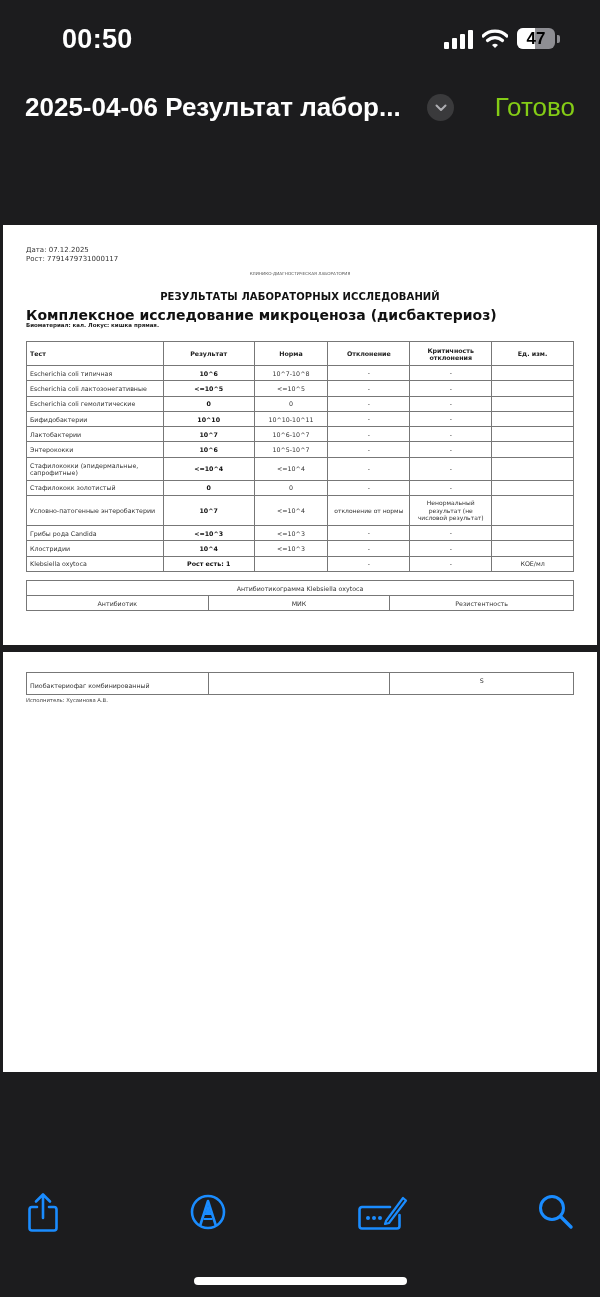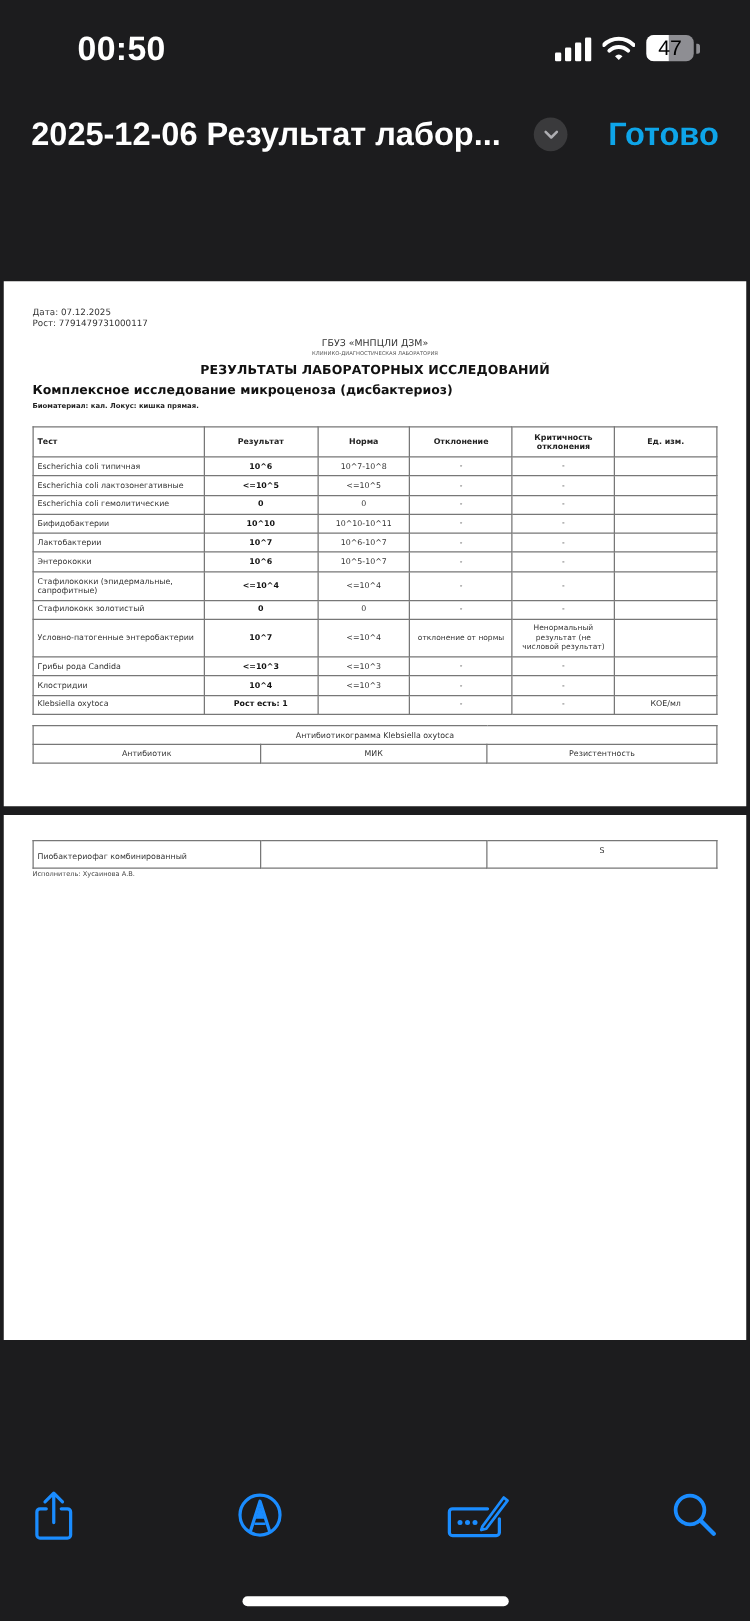--- a/index.html
+++ b/index.html
@@ -7,40 +7,40 @@
   body { position: relative; font-family: "Liberation Sans", sans-serif; color: #fff; }
 
   
   .status-bar { position: absolute; top: 0; left: 0; width: 600px; height: 80px; }
   .status-time { position: absolute; left: 62px; top: 24px; font-size: 27px; font-weight: bold; letter-spacing: 0.3px; }
   .status-icons { position: absolute; right: 40px; top: 28px; display: flex; align-items: center; gap: 9px; }
   .signal { display: flex; align-items: flex-end; gap: 3px; height: 20px; }
   .signal span { width: 5px; background: #fff; border-radius: 1px; display: block; }
   .battery { position: relative; width: 38px; height: 21px; border-radius: 6px; background: #8e8e93; overflow: hidden; display: flex; align-items: center; justify-content: center; }
   .battery .fill { position: absolute; left: 0; top: 0; bottom: 0; width: 47%; background: #fff; }
-  .battery .num { position: relative; font-size: 17px; font-weight: normal; color: #000; }
+  .battery .num { position: relative; font-size: 17px; font-weight: bold; color: #000; }
   .battery-tip { width: 3px; height: 8px; background: #8e8e93; border-radius: 0 2px 2px 0; margin-left: -7px; }
 
   
   .nav-bar { position: absolute; top: 82px; left: 0; width: 600px; height: 50px; }
   .nav-title { position: absolute; left: 25px; top: 10px; font-size: 26px; font-weight: bold; white-space: nowrap; }
   .nav-chevron { position: absolute; left: 427px; top: 12px; width: 27px; height: 27px; border-radius: 50%; background: #3a3a3c; display: flex; align-items: center; justify-content: center; }
-  .nav-done { position: absolute; right: 25px; top: 10px; font-size: 26px; color: #0ea5e9; font-weight: bold; }
+  .nav-done { position: absolute; right: 25px; top: 10px; font-size: 26px; color: #84cc16; font-weight: normal; }
 
   
   .page { position: absolute; left: 3px; width: 594px; background: #fff; color: #222; }
   .page1 { top: 225px; height: 420px; }
   .page2 { top: 652px; height: 420px; }
 
   .doc-meta { position: absolute; left: 23px; top: 21px; font-size: 7px; line-height: 8.5px; color: #333; font-family: "DejaVu Sans", sans-serif; }
   .org { position: absolute; left: 0; right: 0; top: 45px; text-align: center; font-family: "DejaVu Sans", sans-serif; }
   .org-name { font-size: 7.5px; color: #333; }
   .org-sub { font-size: 4.2px; color: #555; margin-top: 1px; }
   .doc-title { position: absolute; left: 0; right: 0; top: 66px; text-align: center; font-size: 10px; font-weight: bold; font-family: "DejaVu Sans", sans-serif; color: #111; letter-spacing: 0.1px; }
-  .doc-subtitle { position: absolute; left: 23px; top: 82px; font-size: 10px; font-weight: bold; font-family: "DejaVu Sans", sans-serif; color: #111; }
+  .doc-subtitle { position: absolute; left: 23px; top: 82px; font-size: 14px; font-weight: bold; font-family: "DejaVu Sans", sans-serif; color: #111; }
   .biomat { position: absolute; left: 23px; top: 97px; font-size: 5.5px; font-weight: bold; font-family: "DejaVu Sans", sans-serif; color: #222; }
 
   table { border-collapse: collapse; font-family: "DejaVu Sans", sans-serif; }
   .results { position: absolute; left: 23px; top: 116px; width: 548px; font-size: 6.3px; color: #333; }
   .results th, .results td { border: 1px solid #777; padding: 1px 3px; vertical-align: middle; }
   .results th { height: 24px; font-weight: bold; font-size: 6.3px; text-align: center; color: #222; }
   .results th.col-test { text-align: left; }
   .results td { height: 15.3px; text-align: center; }
   .results td.test { text-align: left; }
   .results td.res { font-weight: bold; color: #111; }
@@ -80,36 +80,35 @@
     </svg>
     <div class="battery">
       <div class="fill"></div>
       <span class="num">47</span>
     </div>
     <div class="battery-tip"></div>
   </div>
 </div>
 
 <div class="nav-bar">
-  <div class="nav-title">2025-12-06 Результат лабор...</div>
+  <div class="nav-title">2025-04-06 Результат лабор...</div>
   <div class="nav-chevron">
     <svg width="12" height="8" viewBox="0 0 12 8">
       <path d="M1.5 1.5 L6 6 L10.5 1.5" stroke="#aeaeb2" stroke-width="2" fill="none" stroke-linecap="round" stroke-linejoin="round"></path>
     </svg>
   </div>
   <div class="nav-done">Готово</div>
 </div>
 
 <div class="page page1">
   <div class="doc-meta">
     <div>Дата: 07.12.2025</div>
     <div>Рост: 7791479731000117</div>
   </div>
   <div class="org">
-    <div class="org-name">ГБУЗ «МНПЦЛИ ДЗМ»</div>
     <div class="org-sub">КЛИНИКО-ДИАГНОСТИЧЕСКАЯ ЛАБОРАТОРИЯ</div>
   </div>
   <div class="doc-title">РЕЗУЛЬТАТЫ ЛАБОРАТОРНЫХ ИССЛЕДОВАНИЙ</div>
   <div class="doc-subtitle">Комплексное исследование микроценоза (дисбактериоз)</div>
   <div class="biomat">Биоматериал: кал. Локус: кишка прямая.</div>
 
   <table class="results">
     <colgroup>
       <col style="width:137px">
         <col style="width:91px">

